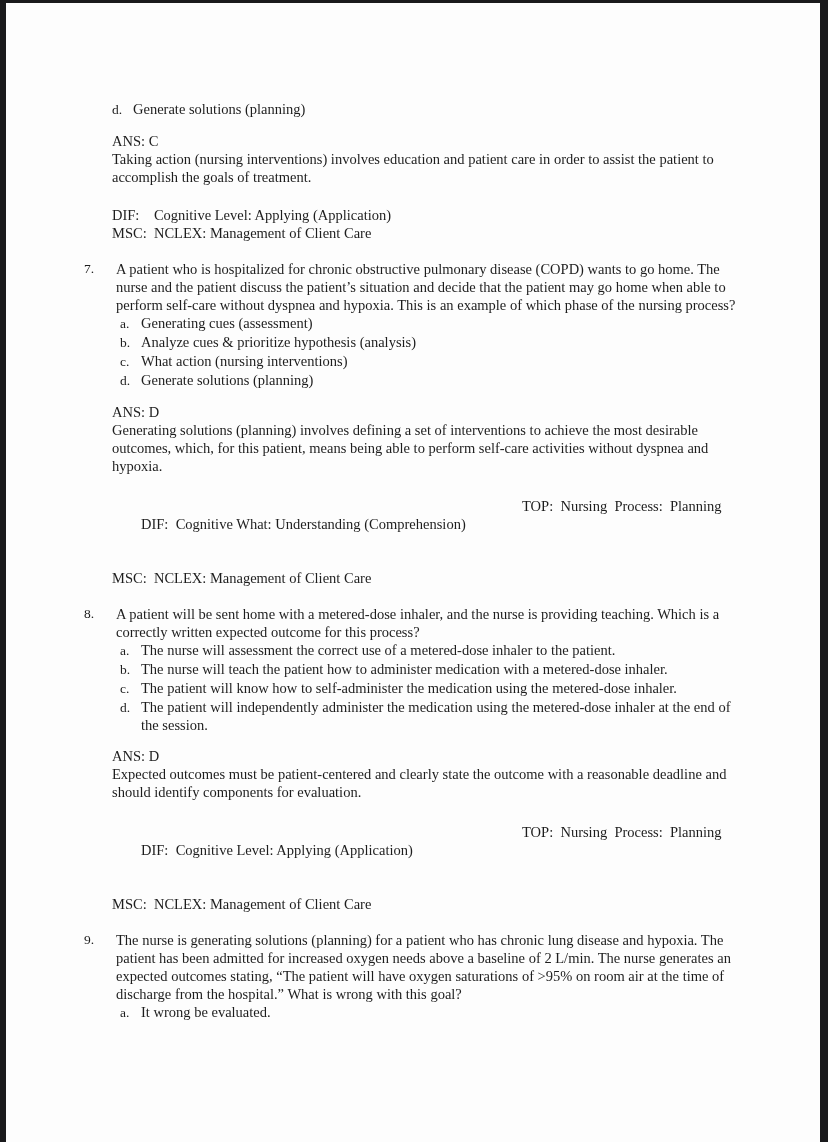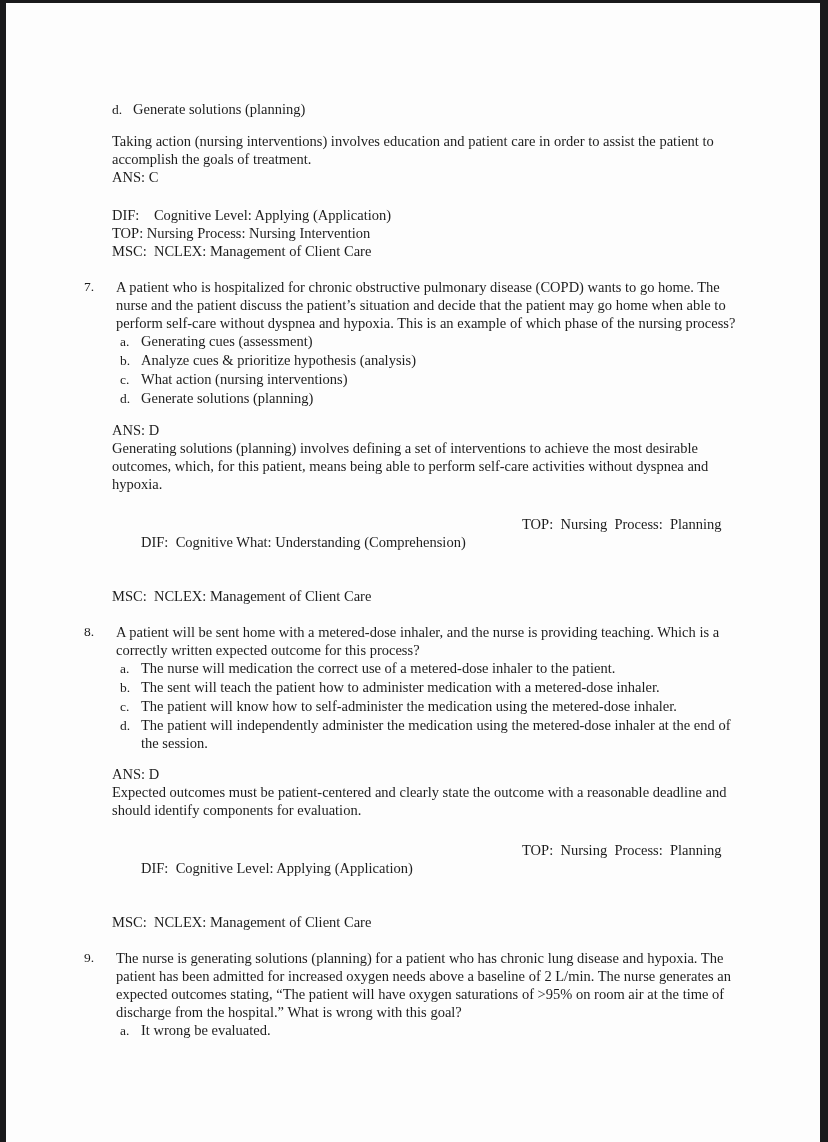--- a/index.html
+++ b/index.html
@@ -88,27 +88,26 @@
 
 <div class="page">
   <div class="content">
 
     <div class="opt carry">
       <span class="letter">d.</span>
       <span class="otext">Generate solutions (planning)</span>
     </div>
 
     <div class="ansblock">
+      <div>ANS: C</div>
       <div>Taking action (nursing interventions) involves education and patient care in order to assist the patient to accomplish the goals of treatment.</div>
-      <div>ANS: C</div>
     </div>
 
     <div class="metablock">
       <div class="meta">DIF:    Cognitive Level: Applying (Application)</div>
-      <div class="meta">TOP: Nursing Process: Nursing Intervention</div>
       <div class="meta">MSC:  NCLEX: Management of Client Care</div>
     </div>
 
     <div class="question">
       <div class="qnum">7.</div>
       <div class="qbody">
         <div>A patient who is hospitalized for chronic obstructive pulmonary disease (COPD) wants to go home. The nurse and the patient discuss the patient’s situation and decide that the patient may go home when able to perform self-care without dyspnea and hypoxia. This is an example of which phase of the nursing process?</div>
         <div class="opt">
           <span class="letter">a.</span>
           <span class="otext">Generating cues (assessment)</span>
@@ -140,25 +139,25 @@
       </div>
       <div class="meta">MSC:  NCLEX: Management of Client Care</div>
     </div>
 
     <div class="question">
       <div class="qnum">8.</div>
       <div class="qbody">
         <div>A patient will be sent home with a metered-dose inhaler, and the nurse is providing teaching. Which is a correctly written expected outcome for this process?</div>
         <div class="opt">
           <span class="letter">a.</span>
-          <span class="otext">The nurse will medication the correct use of a metered-dose inhaler to the patient.</span>
+          <span class="otext">The nurse will assessment the correct use of a metered-dose inhaler to the patient.</span>
         </div>
         <div class="opt">
           <span class="letter">b.</span>
-          <span class="otext">The sent will teach the patient how to administer medication with a metered-dose inhaler.</span>
+          <span class="otext">The nurse will teach the patient how to administer medication with a metered-dose inhaler.</span>
         </div>
         <div class="opt">
           <span class="letter">c.</span>
           <span class="otext">The patient will know how to self-administer the medication using the metered-dose inhaler.</span>
         </div>
         <div class="opt">
           <span class="letter">d.</span>
           <span class="otext">The patient will independently administer the medication using the metered-dose inhaler at the end of the session.</span>
         </div>
       </div>

